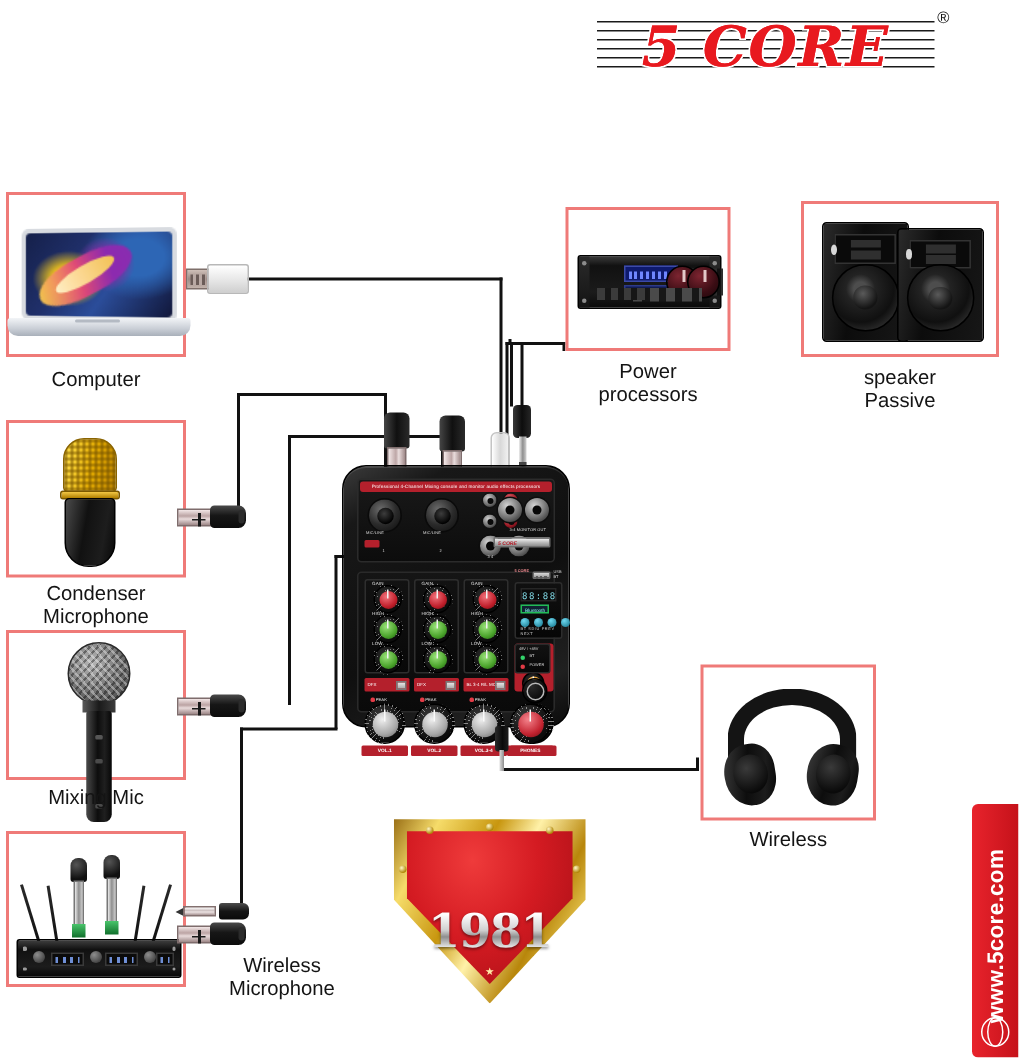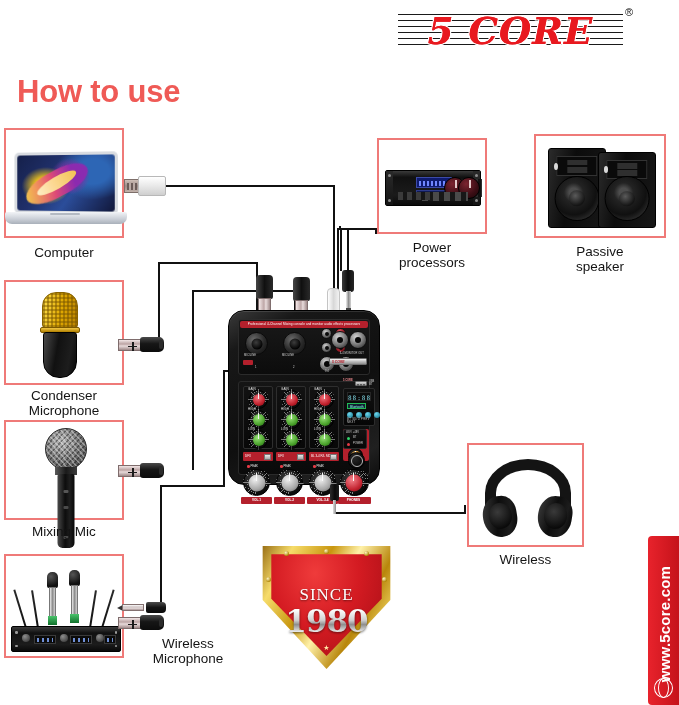--- a/index.html
+++ b/index.html
@@ -440,21 +440,20 @@
         <i style="top:30px"></i>
         <i style="top:36px"></i>
     </div>
     <div class="logo-word">
       <span>5 CORE</span>
     </div>
     <div class="logo-word2">5 CORE</div>
     <div class="logo-reg">®</div>
   </div>
 
-  <div class="page-title">How to use</div>
 
   <div class="wire h" style="left:165px; top:185px; width:170px;"></div>
   <div class="wire v" style="left:333px; top:185px; height:152px;"></div>
 
   <div class="wire v" style="left:337px; top:228px; height:100px;"></div>
   <div class="wire h" style="left:337px; top:228px; width:40px;"></div>
   <div class="wire v" style="left:375px; top:228px; height:6px;"></div>
 
   <div class="wire v" style="left:339px; top:226px; height:2px;"></div>
   <div class="wire h" style="left:339px; top:226px; width:0px;"></div>
@@ -534,22 +533,22 @@
         <div class="tw"></div>
         <div class="woof"></div>
     </div>
     <div class="spk" style="left:62px; top:16px; width:58px; height:76px;">
       <div class="horn"></div>
         <div class="tw"></div>
         <div class="woof"></div>
     </div>
   </div>
   <div class="card-label" style="left:534px; top:244px; width:132px;">
+    <div>speaker</div>
     <div>Passive</div>
-    <div>speaker</div>
   </div>
 
   <div class="card" style="left:4px; top:280px; width:120px; height:105px;">
     <div class="cmic" style="left:36px; top:10px; width:36px; height:86px;">
       <div class="grille"></div>
         <div class="ring"></div>
         <div class="body"></div>
     </div>
   </div>
   <div class="card-label" style="left:0px; top:388px; width:128px;">
@@ -846,22 +845,21 @@
   </div>
 
   <div class="shield">
     <div class="gold"></div>
     <div class="red"></div>
     <div class="rivet" style="left:24px; top:10px;"></div>
     <div class="rivet" style="left:64px; top:8px;"></div>
     <div class="rivet" style="left:104px; top:10px;"></div>
     <div class="rivet" style="left:6px; top:36px;"></div>
     <div class="rivet" style="left:122px; top:36px;"></div>
-    <div class="t2">SINCE</div>
-    <div class="t3">1980</div>
+    <div class="t3">1981</div>
     <div class="star">★</div>
   </div>
 
   <div class="ribbon">
     <div class="txt">www.5core.com</div>
     <div class="gwrap">
       <em></em>
         <span></span>
     </div>
   </div>

